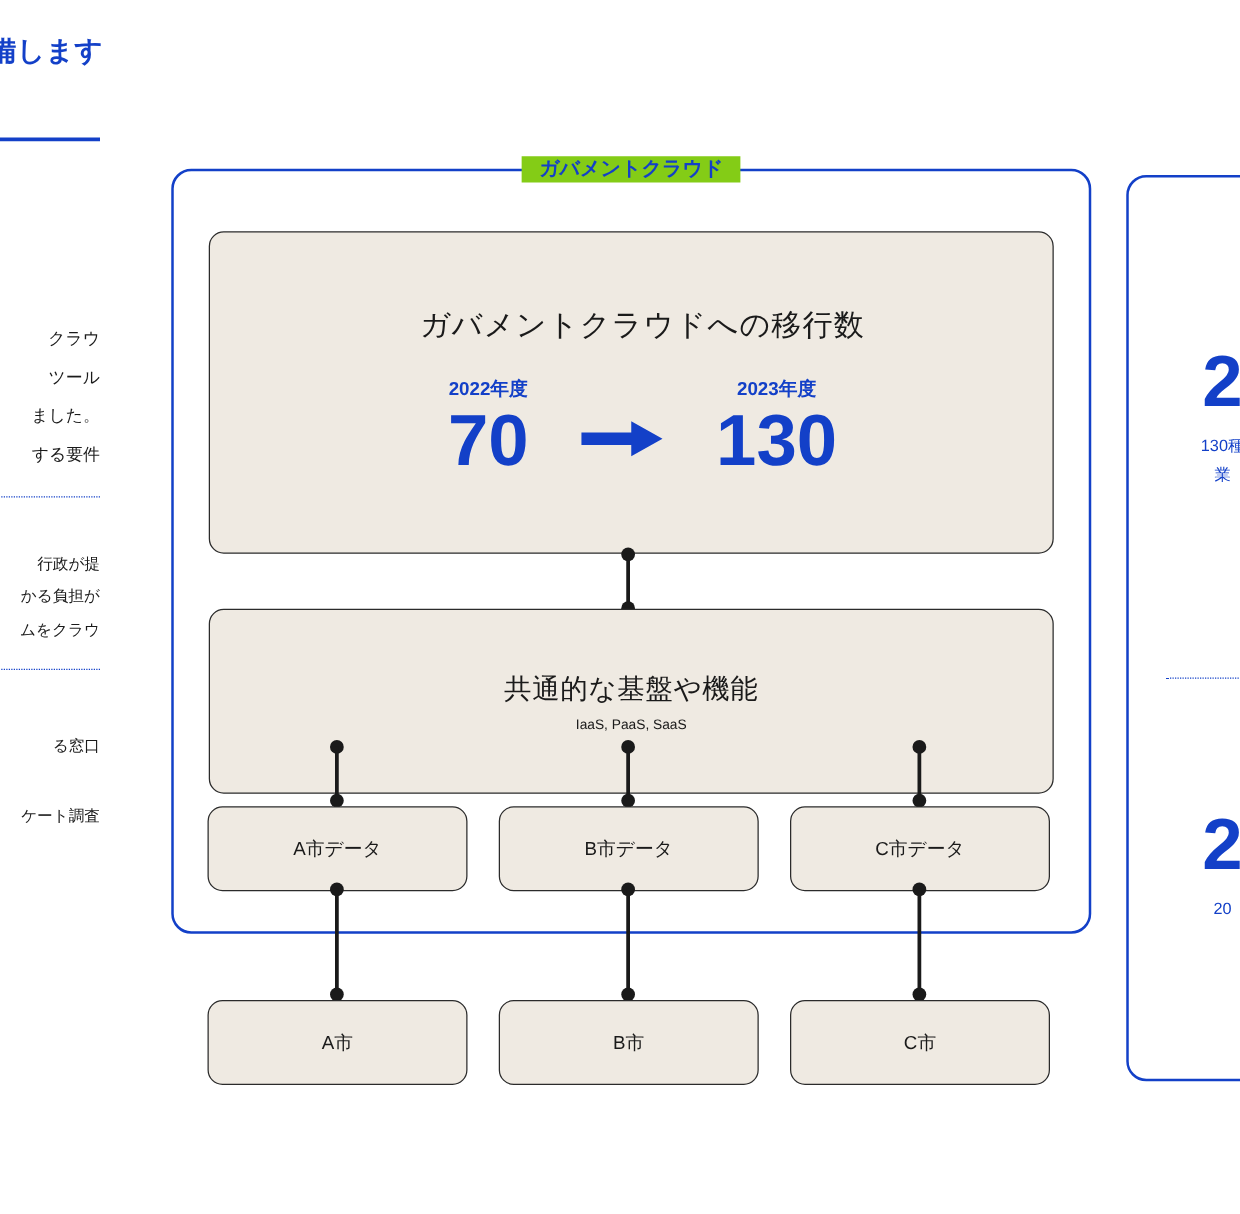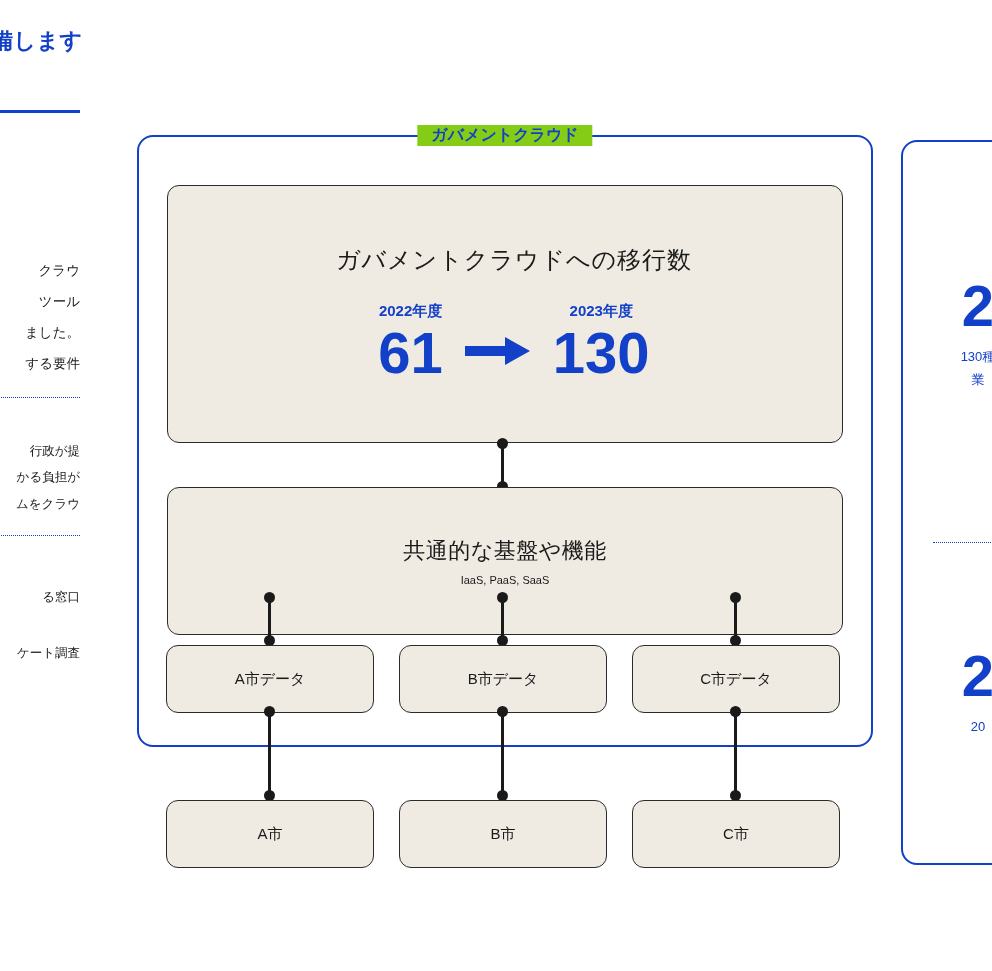--- a/index.html
+++ b/index.html
@@ -110,21 +110,21 @@
   .migration-title {
     font-size: 24px;
     color: #1a1a1a;
     margin-bottom: 26px;
     letter-spacing: 1px;
   }
   .migration-figures {
     display: flex;
     align-items: flex-end;
     justify-content: center;
-    gap: 22px;
+    gap: 42px;
   }
   .fig-col {
     display: flex;
     flex-direction: column;
     align-items: center;
   }
   .fig-year {
     font-size: 15px;
     font-weight: bold;
     color: #1340c8;
@@ -267,21 +267,21 @@
 
 <div class="gc-panel">
   <div class="gc-legend">ガバメントクラウド</div>
 </div>
 
 <div class="box box-migration">
   <div class="migration-title">ガバメントクラウドへの移行数</div>
   <div class="migration-figures">
     <div class="fig-col">
       <div class="fig-year">2022年度</div>
-      <div class="fig-num">61</div>
+      <div class="fig-num">70</div>
     </div>
     <div class="arrow-wrap">
       <svg width="66" height="34" viewBox="0 0 66 34" aria-hidden="true">
         <path d="M0 12 H40 V3 L65 17 L40 31 V22 H0 Z" fill="#1340c8"></path>
       </svg>
     </div>
     <div class="fig-col">
       <div class="fig-year">2023年度</div>
       <div class="fig-num">130</div>
     </div>

